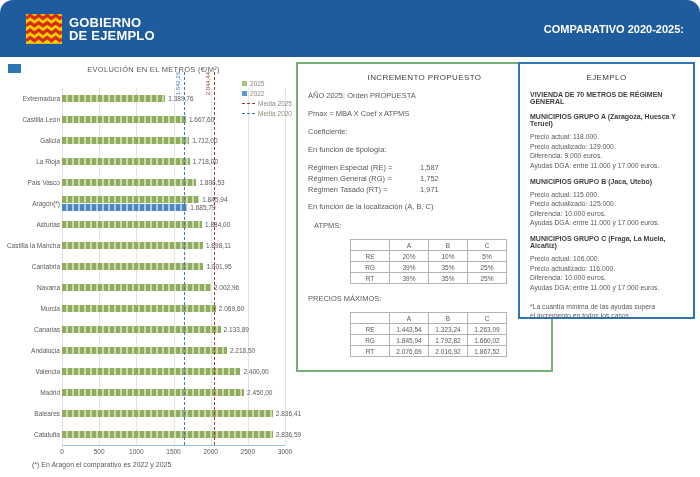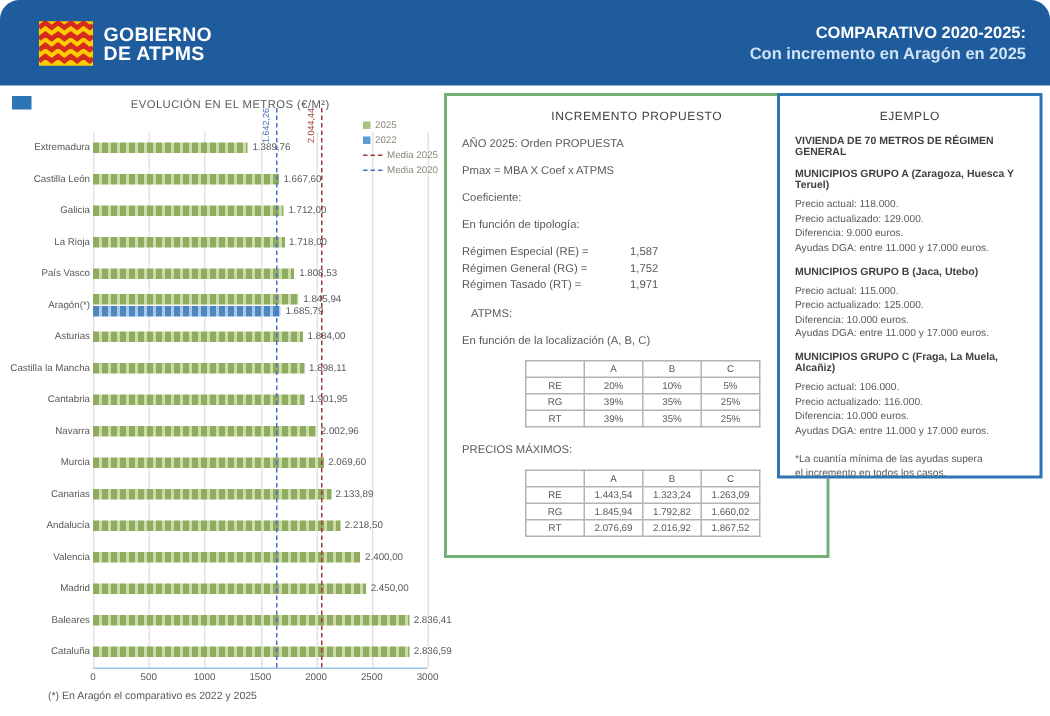--- a/index.html
+++ b/index.html
@@ -68,26 +68,25 @@
     <div class="logo">
       <svg class="emblem" width="36" height="30" viewBox="0 0 34 28">
         <rect x="0" y="0" width="34" height="28" fill="#FFCC00"></rect>
         <polyline points="0,4 4,1 8,4 12,1 16,4 20,1 24,4 28,1 32,4 34,2.5" fill="none" stroke="#D52B1E" stroke-width="3"></polyline>
         <polyline points="0,11 4,8 8,11 12,8 16,11 20,8 24,11 28,8 32,11 34,9.5" fill="none" stroke="#D52B1E" stroke-width="3"></polyline>
         <polyline points="0,18 4,15 8,18 12,15 16,18 20,15 24,18 28,15 32,18 34,16.5" fill="none" stroke="#D52B1E" stroke-width="3"></polyline>
         <polyline points="0,25 4,22 8,25 12,22 16,25 20,22 24,25 28,22 32,25 34,23.5" fill="none" stroke="#D52B1E" stroke-width="3"></polyline>
       </svg>
       <div class="logo-text">
         <div>GOBIERNO</div>
-        <div>DE ATPMS</div>
+        <div>DE EJEMPLO</div>
       </div>
     </div>
     <div class="titles">
       <div class="t1">COMPARATIVO 2020-2025:</div>
-      <div class="t2">Con incremento en Aragón en 2025</div>
     </div>
   </header>
 
   <div class="accent-square"></div>
 
   <section class="chart">
     <div class="chart-title">EVOLUCIÓN EN EL METROS (€/M²)</div>
     <div class="legend" id="legend">
         <div class="lg-item">
           <span class="lg-sq" style="background: rgb(169, 196, 127);"></span>
@@ -199,22 +198,22 @@
         </div>
         <div class="coef-row">
           <span class="cl">Régimen General (RG) =</span>
           <span class="cv">1,752</span>
         </div>
         <div class="coef-row">
           <span class="cl">Régimen Tasado (RT) =</span>
           <span class="cv">1,971</span>
         </div>
       </div>
+    <p class="ln">En función de la localización (A, B, C)</p>
     <p class="ln atpms-h">ATPMS:</p>
-    <p class="ln">En función de la localización (A, B, C)</p>
     <div id="atpmsTable">
         <table class="tbl">
           <thead>
             <tr>
               <th></th>
               <th>A</th>
               <th>B</th>
               <th>C</th>
             </tr>
           </thead>

